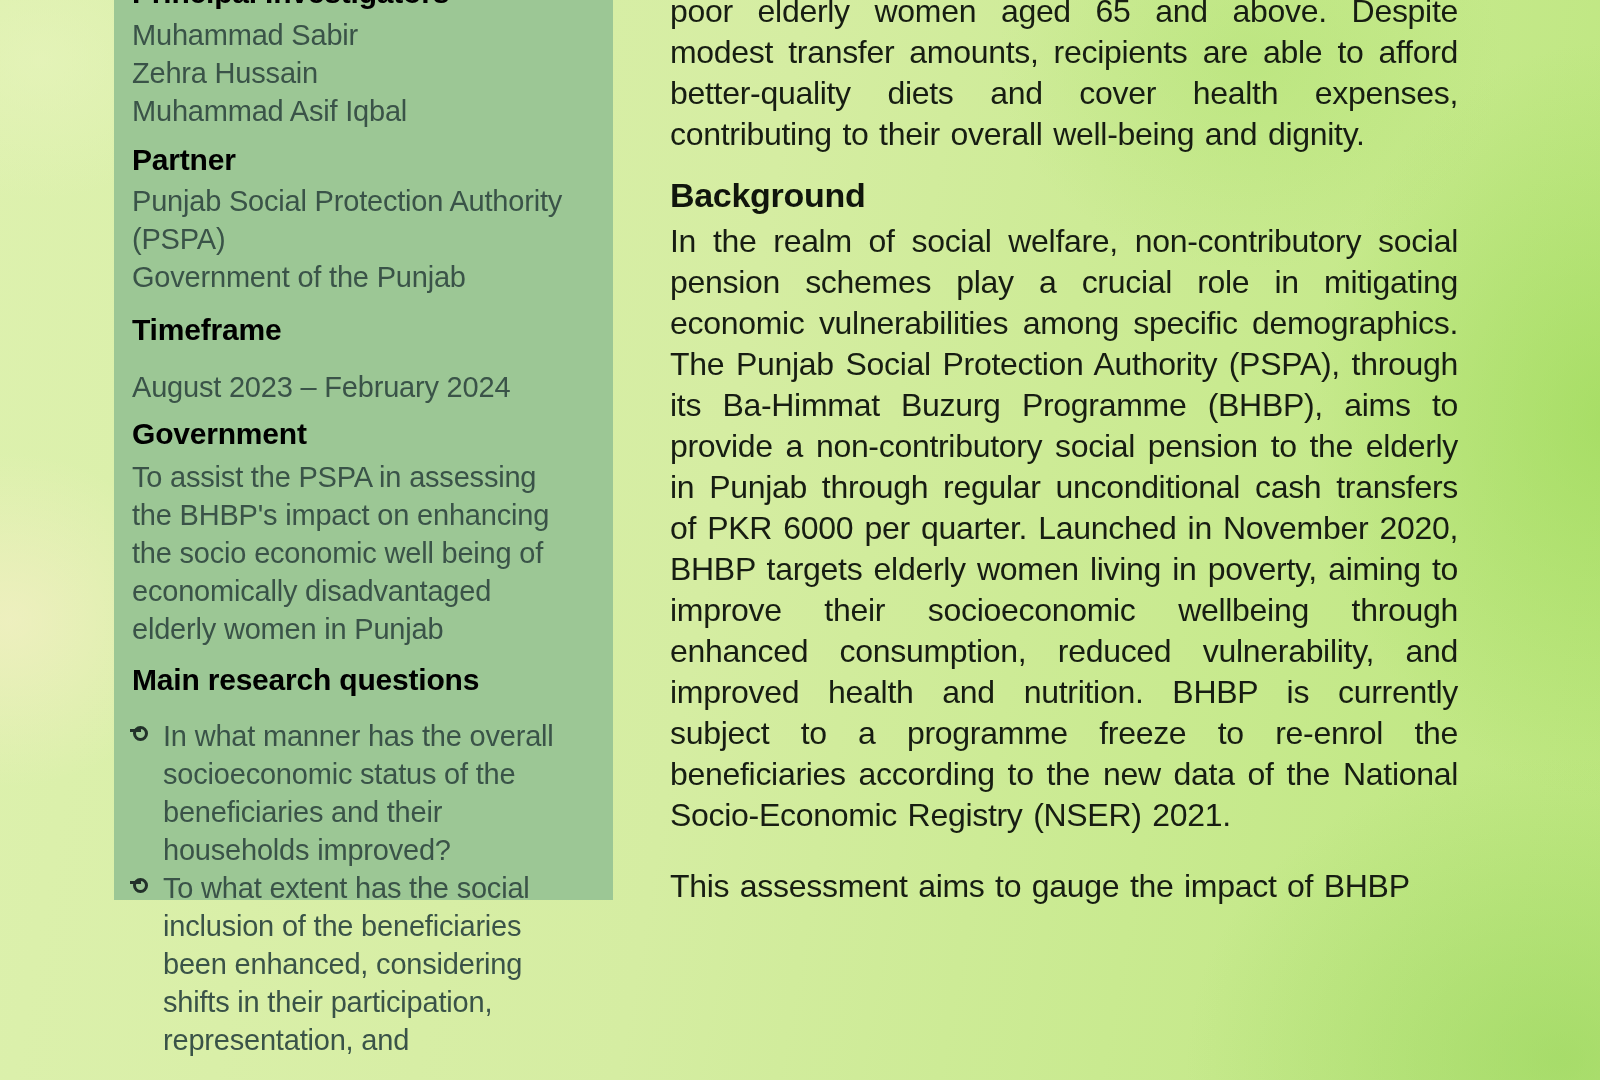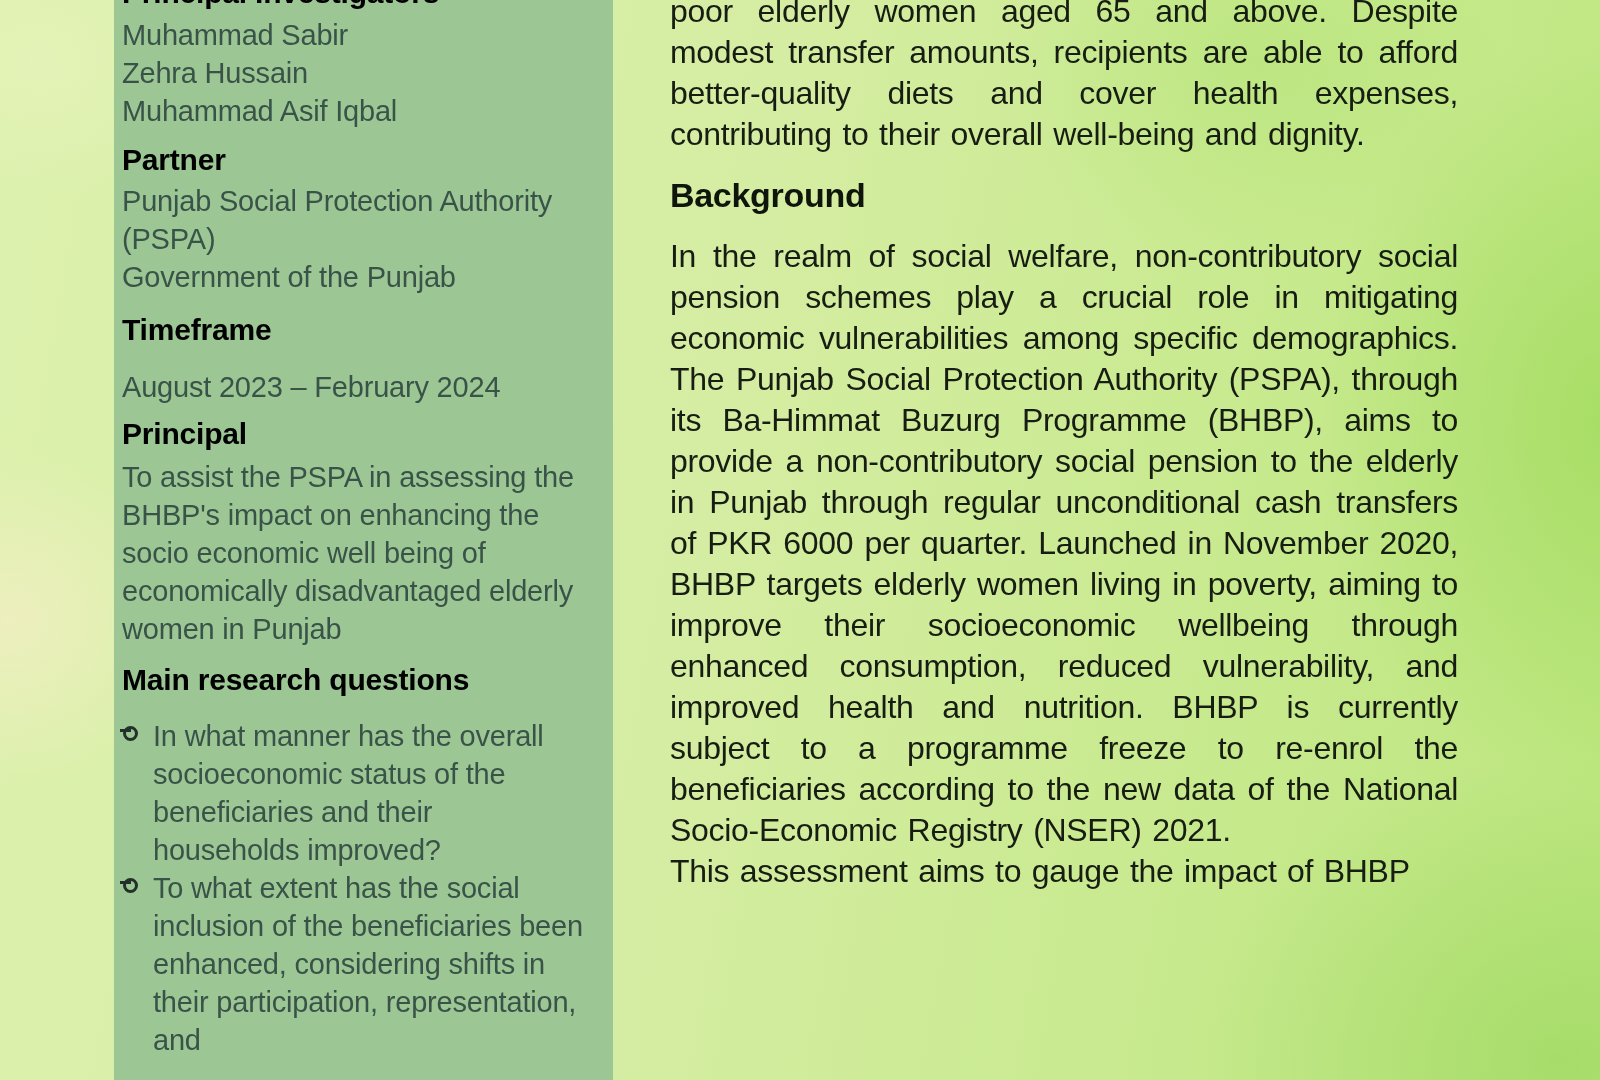--- a/index.html
+++ b/index.html
@@ -12,23 +12,23 @@
       radial-gradient(ellipse 430px 540px at 1610px 420px, rgba(148,214,78,0.55), rgba(148,214,78,0) 70%),
       radial-gradient(ellipse 520px 420px at 1560px 1060px, rgba(145,210,85,0.50), rgba(145,210,85,0) 72%),
       radial-gradient(ellipse 360px 300px at 1250px 60px,  rgba(165,222,100,0.35), rgba(165,222,100,0) 70%),
       radial-gradient(ellipse 260px 240px at 10px 620px,  rgba(255,238,208,0.50), rgba(255,238,208,0) 70%),
       radial-gradient(ellipse 240px 200px at 40px 60px,   rgba(232,244,190,0.60), rgba(232,244,190,0) 70%),
       linear-gradient(100deg, #ddf1ae 0%, #d5eda2 45%, #c9ea90 72%, #bce67e 100%);
   }
 
   
   .sidebar {
-    position:absolute; left:114px; top:0; width:499px; height:1080px;
+    position:absolute; left:114px; top:0; width:499px; height:900px;
     background:#9cc795;
-    padding:0 30px 0 8px;
+    padding:0 30px 0 18px;
     color:#3a5348;
     font-size:29px; line-height:38px;
     letter-spacing:-0.2px;
   }
   .clip-top { height:13px; overflow:hidden; }
   .clip-top .sb-h { margin-top:-25px; }
   .sb-h {
     font-weight:bold; color:#000000;
     font-size:30px; line-height:36px; letter-spacing:-0.2px;
   }
@@ -62,22 +62,22 @@
     font-size:32px; line-height:41px;
     text-align:justify;
     letter-spacing:-0.3px; word-spacing:2px;
   }
   .intro { margin-top:-9px; }
   .main h2 {
     font-size:34px; line-height:40px; font-weight:bold;
     color:#10150c; text-align:left;
     margin-top:20px;
   }
-  .bg-para  { margin-top:21px; }
-  .bg-para2 { }
+  .bg-para  { margin-top:6px; }
+  .bg-para2 { margin-top:30px; }
 </style>
 </head>
 <body>
 
 <div class="page">
 
   <aside class="sidebar">
 
     <div class="clip-top">
       <div class="sb-h">Principal Investigators</div>
@@ -91,21 +91,21 @@
 
     <div class="sb-h h-partner">Partner</div>
     <div class="p-partner">
       <div>Punjab Social Protection Authority (PSPA)</div>
       <div>Government of the Punjab</div>
     </div>
 
     <div class="sb-h h-timeframe">Timeframe</div>
     <div class="p-timeframe">August 2023 – February 2024</div>
 
-    <div class="sb-h h-objectives">Principal</div>
+    <div class="sb-h h-objectives">Government</div>
     <div class="p-objectives">To assist the PSPA in assessing the BHBP's impact on enhancing the socio economic well being of economically disadvantaged elderly women in Punjab</div>
 
     <div class="sb-h h-mrq">Main research questions</div>
 
     <ul class="rq">
       <li>
         <span class="bullet-icon"></span>
         <span>In what manner has the overall socioeconomic status of the beneficiaries and their households improved?</span>
       </li>
       <li>

